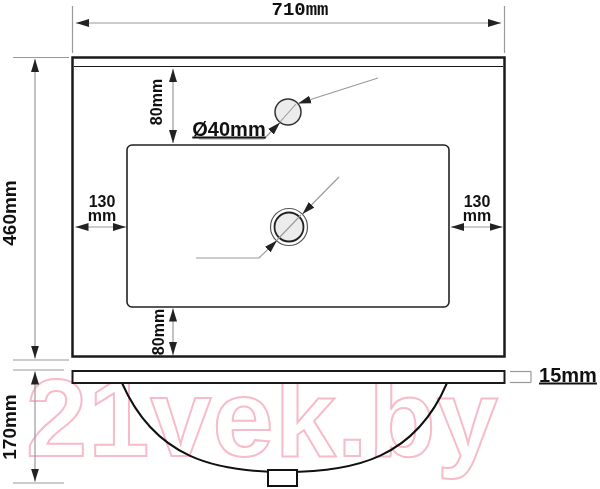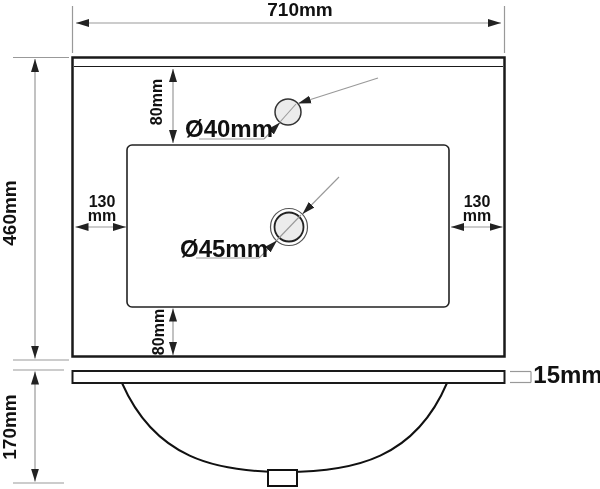--- a/index.html
+++ b/index.html
@@ -7,37 +7,38 @@
     position:relative;width:600px;height:489px;background:#fff;overflow:hidden;
     font-family:"Liberation Sans","DejaVu Sans",sans-serif;
   }
   #drawing{position:absolute;left:0;top:0;z-index:2;}
   .lbl{
     position:absolute;z-index:3;color:#111;font-weight:bold;white-space:nowrap;
     transform:translate(-50%,-50%);text-align:center;
   }
   .vert{transform:translate(-50%,-50%) rotate(-90deg);}
   .fs19{font-size:19px;}
-  .fs18{font-size:24px;}
+  .fs18{font-size:20px;text-decoration:underline;}
   .fs16{font-size:16px;}
   .stack{font-size:16px;line-height:14px;}
   .stack span{display:block;}
   #watermark{
     position:absolute;z-index:1;left:26px;top:352px;
     font-size:110px;font-weight:bold;line-height:1.2;letter-spacing:1px;
     color:rgba(255,255,255,0);
     -webkit-text-stroke:2px #f7bcc9;
     white-space:nowrap;
   }
 </style>
 </head>
 <body>
 
 <div id="stage">
 
+  <div id="watermark">21vek.by</div>
 
   <svg id="drawing" width="600" height="489" viewBox="0 0 600 489">
     <defs>
       <marker id="ah" markerWidth="14" markerHeight="10" refX="13" refY="5" orient="auto-start-reverse" markerUnits="userSpaceOnUse">
         <path d="M0,1 L13,5 L0,9 z" fill="#222"></path>
       </marker>
     </defs>
 
     <g>
       <rect x="72.5" y="57.5" width="432" height="299" fill="#fff" stroke="#1a1a1a" stroke-width="2.5"></rect>
@@ -101,39 +102,38 @@
       <line x1="531" y1="371.5" x2="531" y2="382.5"></line>
     </g>
 
     <g stroke="#999" stroke-width="1.2">
       <line x1="13" y1="370" x2="64" y2="370"></line>
       <line x1="13" y1="483" x2="64" y2="483"></line>
       <line x1="35" y1="371.5" x2="35" y2="481.5" marker-start="url(#ah)" marker-end="url(#ah)"></line>
     </g>
   </svg>
 
-  <div class="lbl fs19" style="left:300px;top:10px;">710mm</div>
+  <div class="lbl fs19" style="left:300px;top:10px;font-family:Liberation Mono, monospace;">710mm</div>
 
   <div class="lbl fs19 vert" style="left:10px;top:213px;">460mm</div>
 
   <div class="lbl fs16 vert" style="left:157px;top:102px;">80mm</div>
 
   <div class="lbl fs16 vert" style="left:159px;top:332px;">80mm</div>
 
   <div class="lbl stack" style="left:102px;top:209px;">
     <span>130</span>
     <span>mm</span>
   </div>
 
   <div class="lbl stack" style="left:477px;top:209px;">
     <span>130</span>
     <span>mm</span>
   </div>
 
   <div class="lbl fs18" style="left:229px;top:129px;">Ø40mm</div>
 
-  <div class="lbl fs18" style="left:224px;top:249px;">Ø45mm</div>
 
   <div class="lbl fs18" style="left:568px;top:375px;text-align:right;">15mm</div>
 
   <div class="lbl fs19 vert" style="left:10px;top:427px;">170mm</div>
 
 </div>
 
 </body></html>

